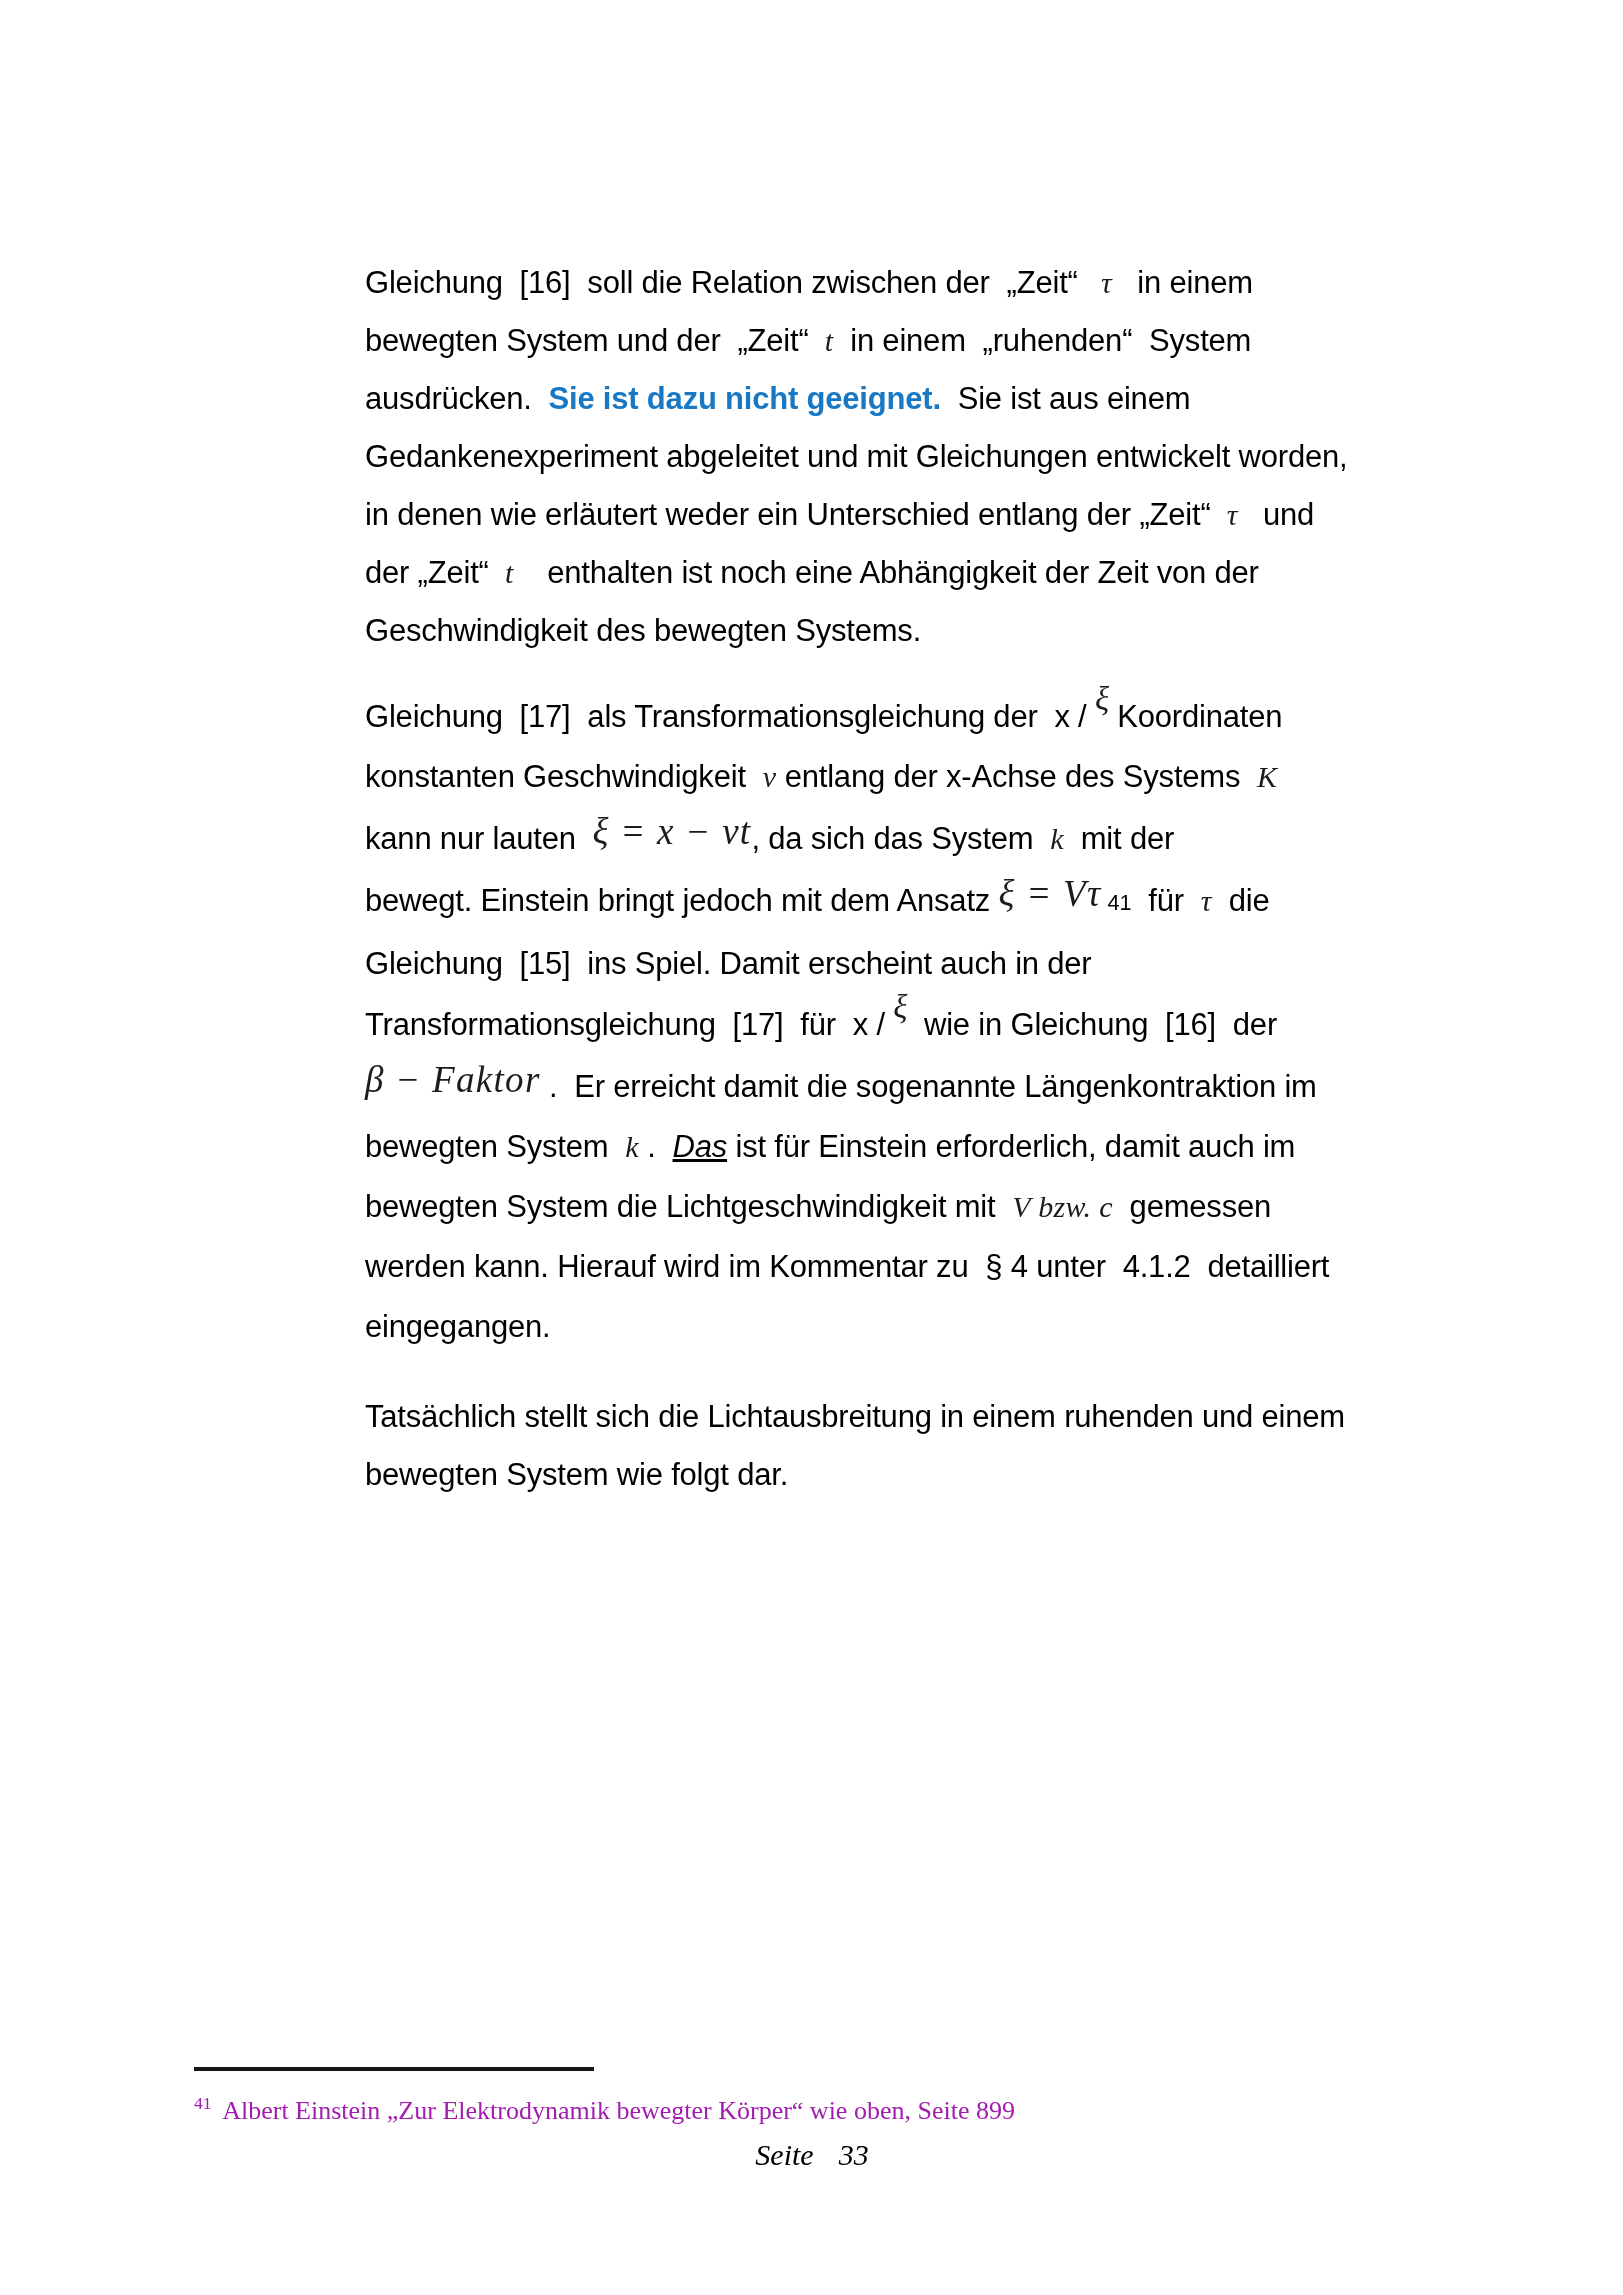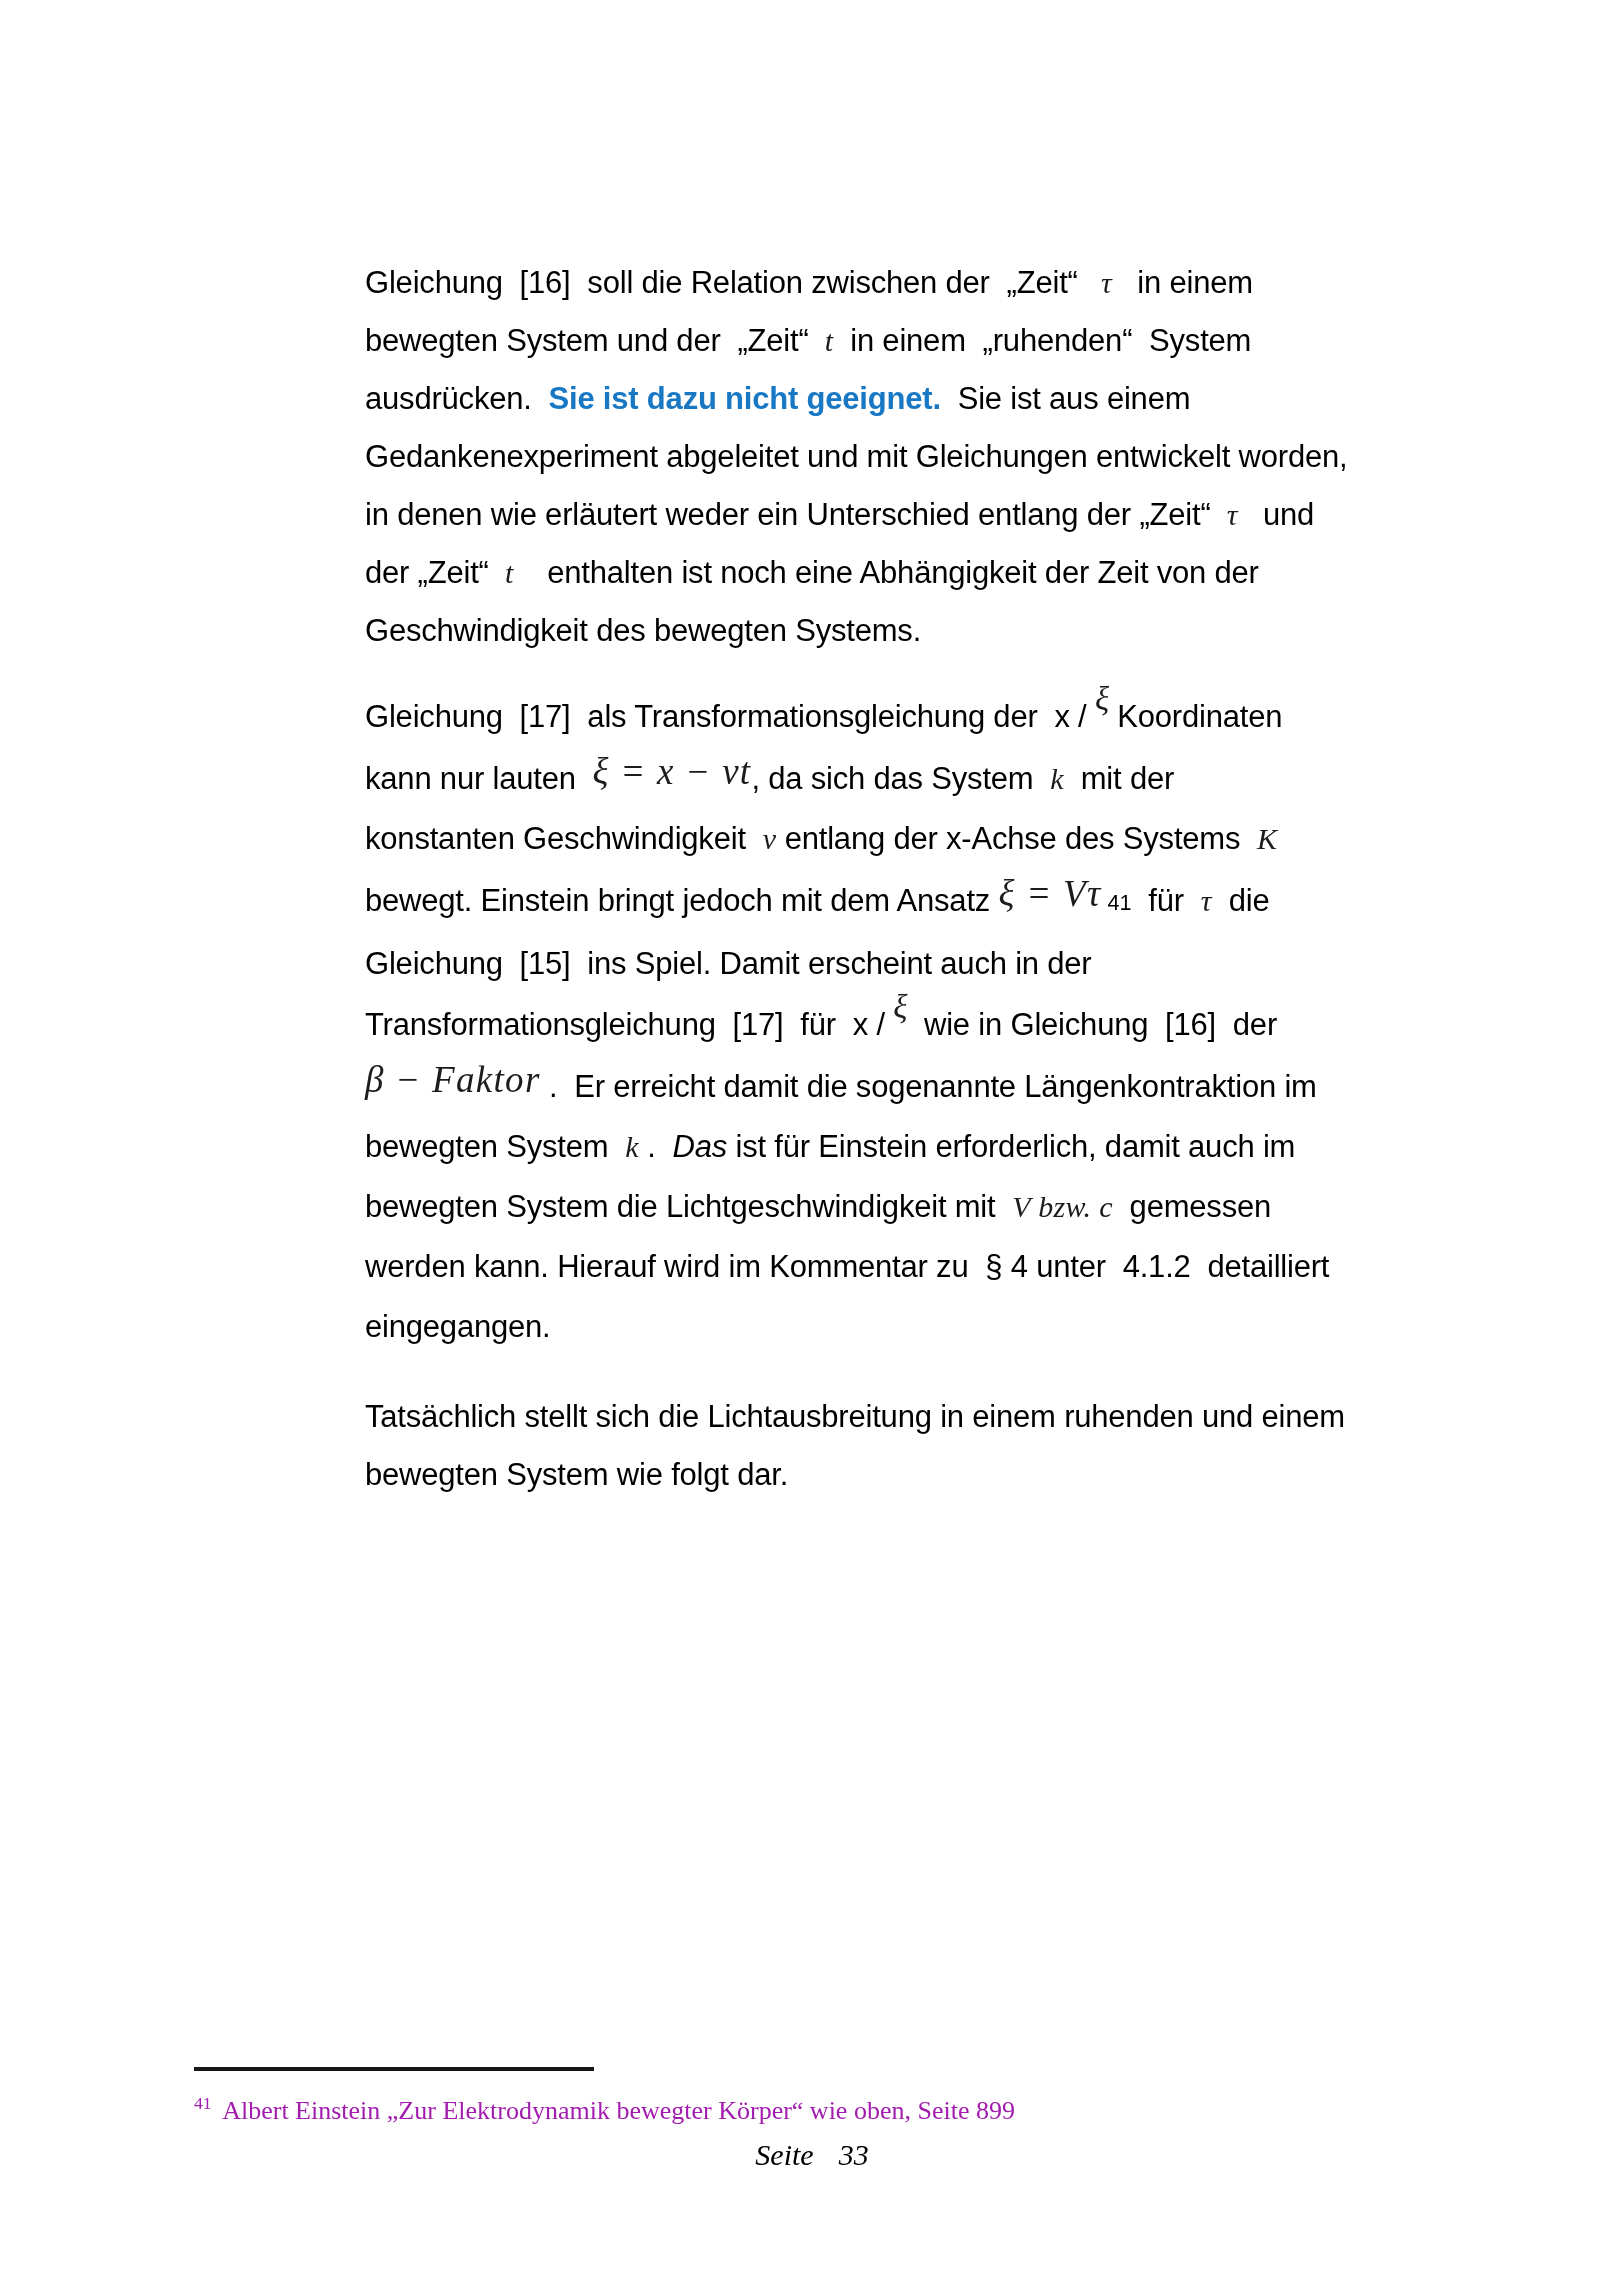--- a/index.html
+++ b/index.html
@@ -25,21 +25,21 @@
     min-height: 58px;
     letter-spacing: -0.2px;
     color: #000000;
   }
   .para-2 .line { line-height: 60px; min-height: 60px; }
   .run { }
   .run-blue {
     font-weight: bold;
     color: #1878c4;
   }
-  .run-italic { font-style: italic; }
+  .run-italic { font-style: italic; text-decoration: underline; }
   .math {
     font-family: "Liberation Serif", serif;
     font-style: italic;
     font-size: 30px;
     color: #1c1c1c;
     letter-spacing: 0.3px;
   }
   .math-lg {
     font-family: "Liberation Serif", serif;
     font-style: italic;
@@ -105,22 +105,22 @@
       <div class="line"><span class="run">Gleichung  [16]  soll die Relation zwischen der  „Zeit“</span><span class="math">   τ</span><span class="run">   in einem</span></div>
       <div class="line"><span class="run">bewegten System und der  „Zeit“ </span><span class="math"> t</span><span class="run">  in einem  „ruhenden“  System</span></div>
       <div class="line"><span class="run">ausdrücken.  </span><span class="run-blue">Sie ist dazu nicht geeignet.</span><span class="run">  Sie ist aus einem</span></div>
       <div class="line"><span class="run">Gedankenexperiment abgeleitet und mit Gleichungen entwickelt worden,</span></div>
       <div class="line"><span class="run">in denen wie erläutert weder ein Unterschied entlang der „Zeit“ </span><span class="math"> τ</span><span class="run">   und</span></div>
       <div class="line"><span class="run">der „Zeit“ </span><span class="math"> t</span><span class="run">    enthalten ist noch eine Abhängigkeit der Zeit von der</span></div>
       <div class="line"><span class="run">Geschwindigkeit des bewegten Systems.</span></div>
     </div>
     <div class="para para-2">
       <div class="line"><span class="run">Gleichung  [17]  als Transformationsgleichung der  x / </span><span class="math-sup">ξ</span><span class="run"> Koordinaten</span></div>
+      <div class="line"><span class="run">konstanten Geschwindigkeit  </span><span class="math">v</span><span class="run"> entlang der x-Achse des Systems  </span><span class="math">K</span></div>
       <div class="line"><span class="run">kann nur lauten  </span><span class="math-lg">ξ = x − vt</span><span class="run">, da sich das System  </span><span class="math">k</span><span class="run">  mit der</span></div>
-      <div class="line"><span class="run">konstanten Geschwindigkeit  </span><span class="math">v</span><span class="run"> entlang der x-Achse des Systems  </span><span class="math">K</span></div>
       <div class="line"><span class="run">bewegt. Einstein bringt jedoch mit dem Ansatz </span><span class="math-lg">ξ = Vτ</span><span class="footref"> 41</span><span class="run">  für  </span><span class="math">τ</span><span class="run">  die</span></div>
       <div class="line"><span class="run">Gleichung  [15]  ins Spiel. Damit erscheint auch in der</span></div>
       <div class="line"><span class="run">Transformationsgleichung  [17]  für  x / </span><span class="math-sup">ξ</span><span class="run">  wie in Gleichung  [16]  der</span></div>
       <div class="line"><span class="math-lg">β − Faktor</span><span class="run"> .  Er erreicht damit die sogenannte Längenkontraktion im</span></div>
       <div class="line"><span class="run">bewegten System  </span><span class="math">k</span><span class="run"> .  </span><span class="run-italic">Das</span><span class="run"> ist für Einstein erforderlich, damit auch im</span></div>
       <div class="line"><span class="run">bewegten System die Lichtgeschwindigkeit mit  </span><span class="math">V bzw. c</span><span class="run">  gemessen</span></div>
       <div class="line"><span class="run">werden kann. Hierauf wird im Kommentar zu  § 4 unter  4.1.2  detailliert</span></div>
       <div class="line"><span class="run">eingegangen.</span></div>
     </div>
     <div class="para para-3">

